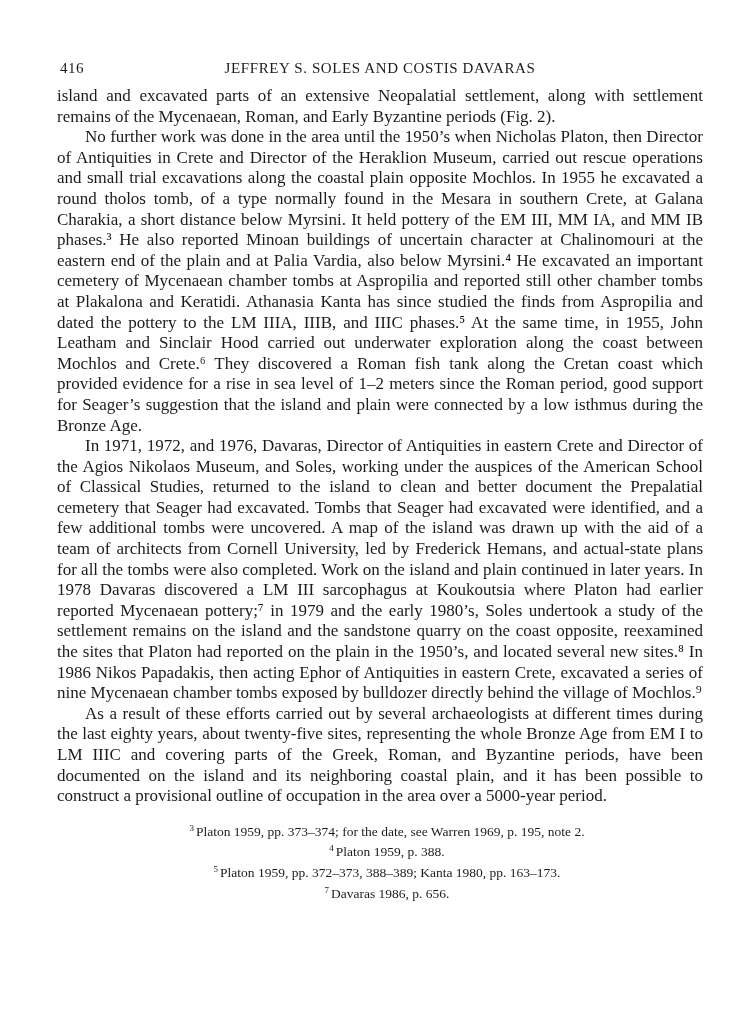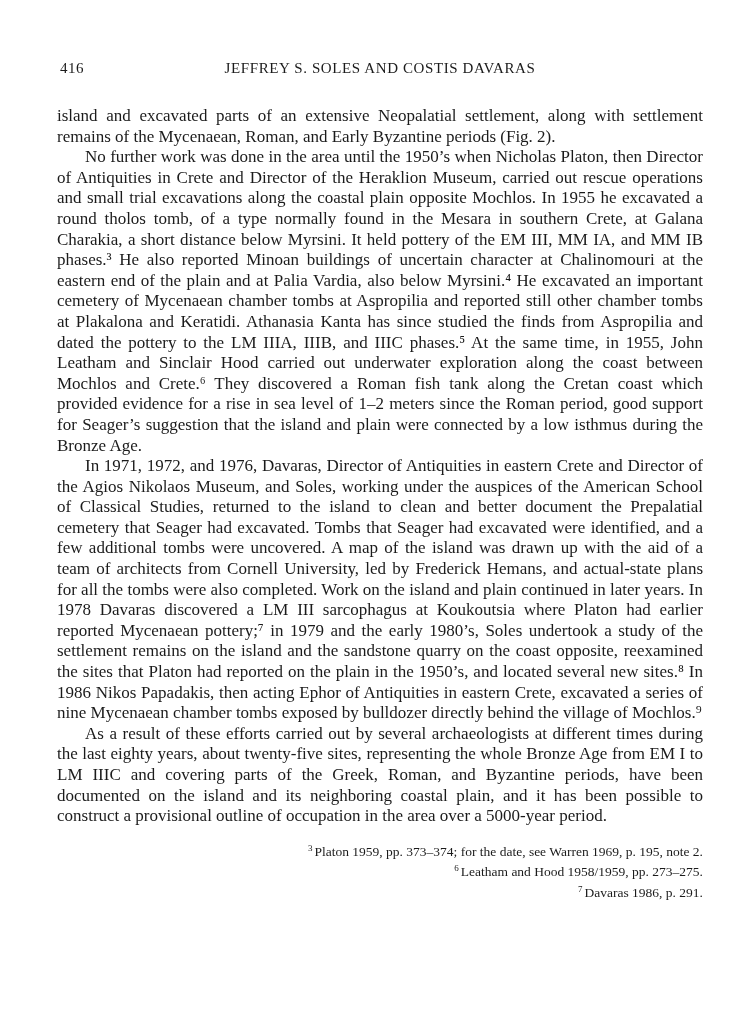--- a/index.html
+++ b/index.html
@@ -34,38 +34,38 @@
     left: 3px;
     top: 0;
     letter-spacing: 0.5px;
   }
   .running-title {
     text-align: center;
     letter-spacing: 0.6px;
     white-space: nowrap;
   }
   .body-text {
-    margin-top: 26px;
+    margin-top: 6px;
     font-size: 17px;
     line-height: 20.6px;
     text-align: justify;
   }
   .body-text p {
     margin: 0;
     padding: 0;
     text-indent: 28px;
   }
   .body-text p.opening {
     text-indent: 0;
   }
   .footnotes {
     margin-top: 13px;
     font-size: 13.5px;
     line-height: 17.6px;
-    text-align: right;
+    text-align: center;
   }
   .footnote {
     text-indent: 14px;
   }
   .fn-marker {
     font-size: 9px;
     vertical-align: 5px;
     margin-right: 2px;
   }
 </style>
@@ -85,21 +85,24 @@
       <p>No further work was done in the area until the 1950’s when Nicholas Platon, then Director of Antiquities in Crete and Director of the Heraklion Museum, carried out rescue operations and small trial excavations along the coastal plain opposite Mochlos. In 1955 he excavated a round tholos tomb, of a type normally found in the Mesara in southern Crete, at Galana Charakia, a short distance below Myrsini. It held pottery of the EM III, MM IA, and MM IB phases.³ He also reported Minoan buildings of uncertain character at Chalinomouri at the eastern end of the plain and at Palia Vardia, also below Myrsini.⁴ He excavated an important cemetery of Mycenaean chamber tombs at Aspropilia and reported still other chamber tombs at Plakalona and Keratidi. Athanasia Kanta has since studied the finds from Aspropilia and dated the pottery to the LM IIIA, IIIB, and IIIC phases.⁵ At the same time, in 1955, John Leatham and Sinclair Hood carried out underwater exploration along the coast between Mochlos and Crete.⁶ They discovered a Roman fish tank along the Cretan coast which provided evidence for a rise in sea level of 1–2 meters since the Roman period, good support for Seager’s suggestion that the island and plain were connected by a low isthmus during the Bronze Age.</p>
       <p>In 1971, 1972, and 1976, Davaras, Director of Antiquities in eastern Crete and Director of the Agios Nikolaos Museum, and Soles, working under the auspices of the American School of Classical Studies, returned to the island to clean and better document the Prepalatial cemetery that Seager had excavated. Tombs that Seager had excavated were identified, and a few additional tombs were uncovered. A map of the island was drawn up with the aid of a team of architects from Cornell University, led by Frederick Hemans, and actual-state plans for all the tombs were also completed. Work on the island and plain continued in later years. In 1978 Davaras discovered a LM III sarcophagus at Koukoutsia where Platon had earlier reported Mycenaean pottery;⁷ in 1979 and the early 1980’s, Soles undertook a study of the settlement remains on the island and the sandstone quarry on the coast opposite, reexamined the sites that Platon had reported on the plain in the 1950’s, and located several new sites.⁸ In 1986 Nikos Papadakis, then acting Ephor of Antiquities in eastern Crete, excavated a series of nine Mycenaean chamber tombs exposed by bulldozer directly behind the village of Mochlos.⁹</p>
       <p>As a result of these efforts carried out by several archaeologists at different times during the last eighty years, about twenty-five sites, representing the whole Bronze Age from EM I to LM IIIC and covering parts of the Greek, Roman, and Byzantine periods, have been documented on the island and its neighboring coastal plain, and it has been possible to construct a provisional outline of occupation in the area over a 5000-year period.</p>
     </div>
 
     <div class="footnotes">
       <div class="footnote">
         <span class="fn-marker">3</span><span>Platon 1959, pp. 373–374; for the date, see Warren 1969, p. 195, note 2.</span>
       </div>
       <div class="footnote">
-        <span class="fn-marker">6</span><span>Leatham and Hood 1958/1959, pp. 273–275.</span>
+        <span class="fn-marker">4</span><span>Platon 1959, p. 388.</span>
       </div>
       <div class="footnote">
-        <span class="fn-marker">7</span><span>Davaras 1986, p. 291.</span>
+        <span class="fn-marker">5</span><span>Platon 1959, pp. 372–373, 388–389; Kanta 1980, pp. 163–173.</span>
+      </div>
+      <div class="footnote">
+        <span class="fn-marker">7</span><span>Davaras 1986, p. 656.</span>
       </div>
     </div>
 
   </div>
 </div>
 
 </body></html>

